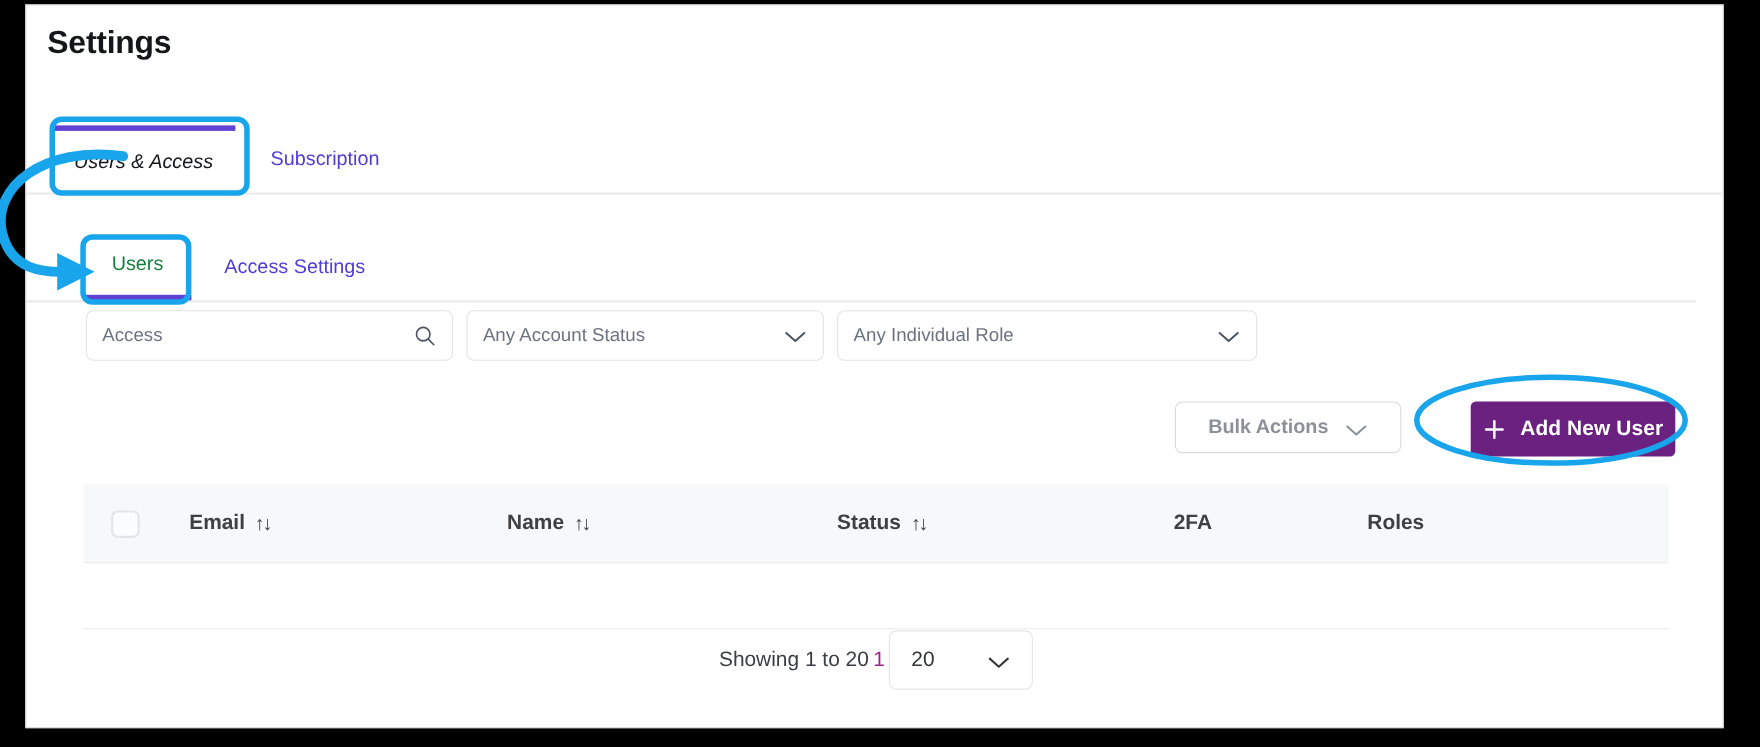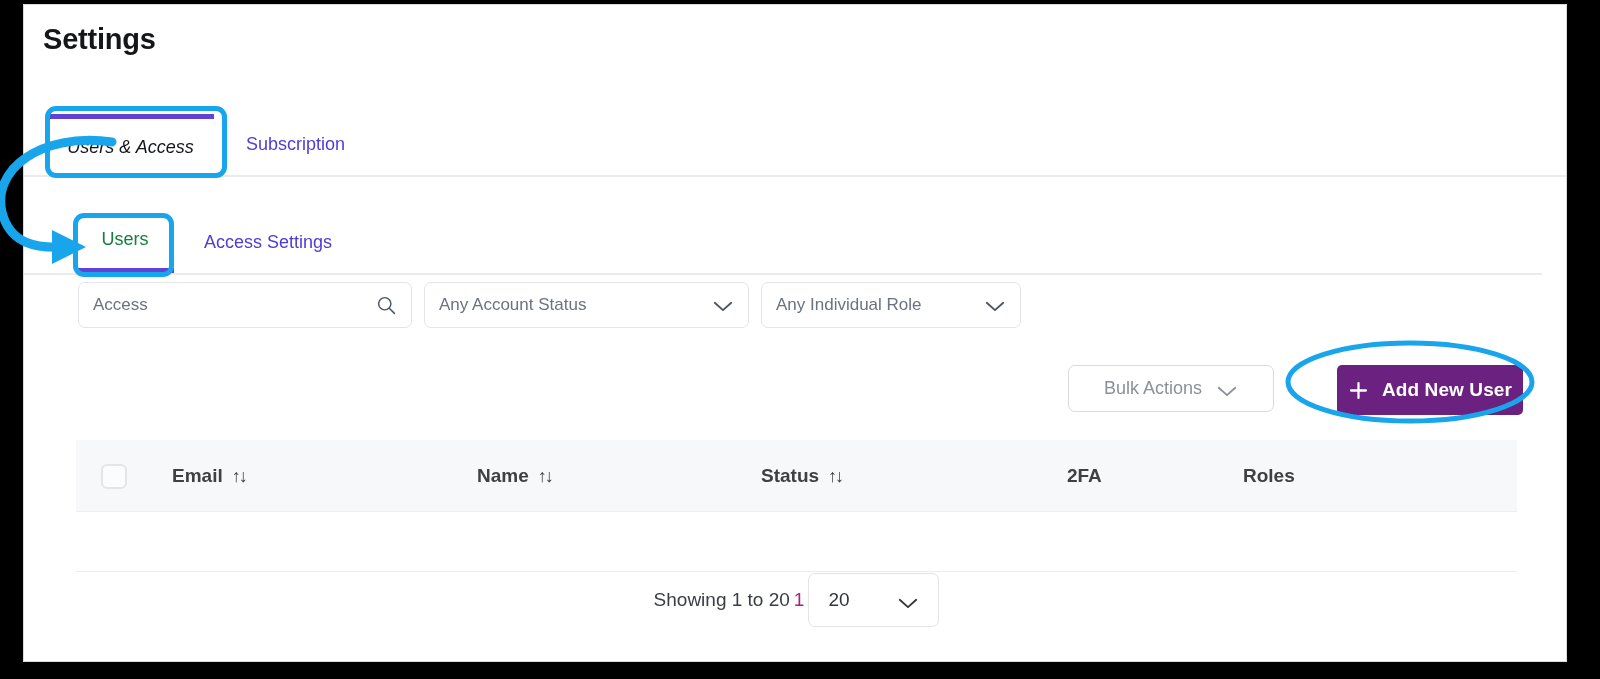--- a/index.html
+++ b/index.html
@@ -122,21 +122,21 @@
     background: #ffffff;
     display: flex;
     align-items: center;
     padding: 0 14px;
     font-size: 17px;
     color: #6b7280;
   }
   .field-search { width: 334px; justify-content: space-between; }
   .field-select { justify-content: space-between; gap: 20px; }
   .field-status { width: 325px; }
-  .field-role   { width: 260px; justify-content: space-between; }
+  .field-role   { width: 382px; justify-content: space-between; }
 
   .icon-search { width: 21px; height: 21px; flex: none; }
   .icon-chevron { width: 22px; height: 14px; flex: none; }
 
   
   .actions {
     position: absolute;
     top: 360px;
     left: 0;
     width: 100%;
@@ -151,20 +151,21 @@
     border: 1px solid #d8dade;
     border-radius: 7px;
     background: #ffffff;
     display: flex;
     align-items: center;
     justify-content: center;
     gap: 14px;
     font-size: 18px;
     color: #8b9099;
     cursor: pointer;
+    font-weight: bold;
   }
   .add-user-btn {
     position: absolute;
     right: 43px;
     top: 0;
     width: 186px;
     height: 50px;
     background: #6b2180;
     border: none;
     border-radius: 5px;
@@ -199,21 +200,21 @@
     top: 0;
     height: 72px;
     display: flex;
     align-items: center;
     gap: 9px;
     font-size: 19px;
     font-weight: bold;
     color: #404040;
   }
   .th-email  { left: 96px; }
-  .th-name   { left: 385px; margin-left: 16px; }
+  .th-name   { left: 385px; }
   .th-status { left: 685px; }
   .th-2fa    { left: 991px; }
   .th-roles  { left: 1167px; }
 
   .sort-icon { font-size: 18px; font-weight: normal; letter-spacing: -2px; }
 
   .head-checkbox {
     position: absolute;
     left: 25px;
     top: 24px;

